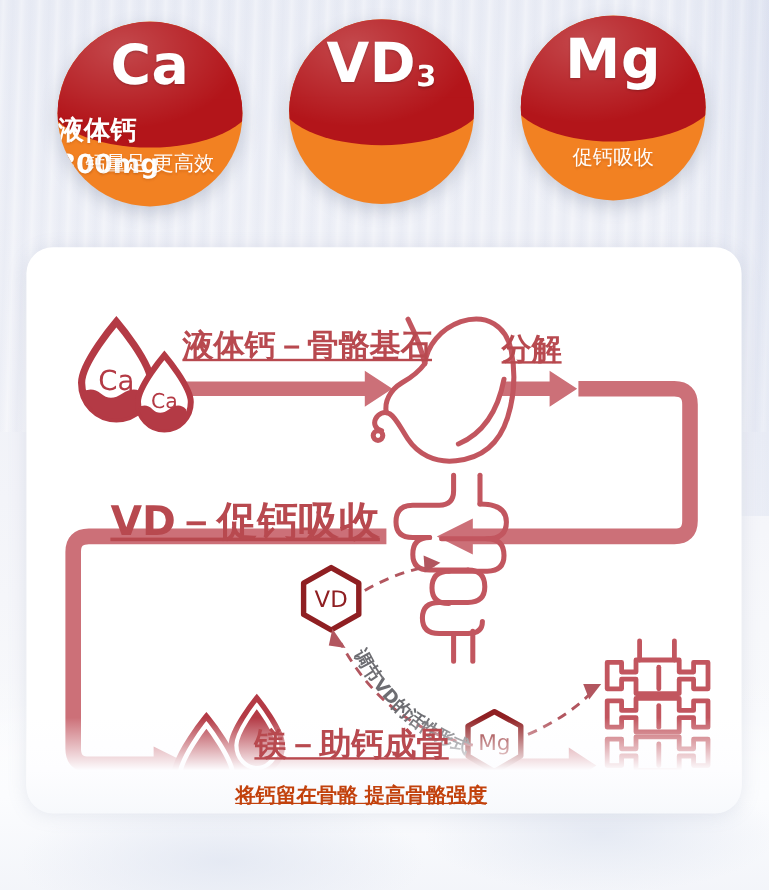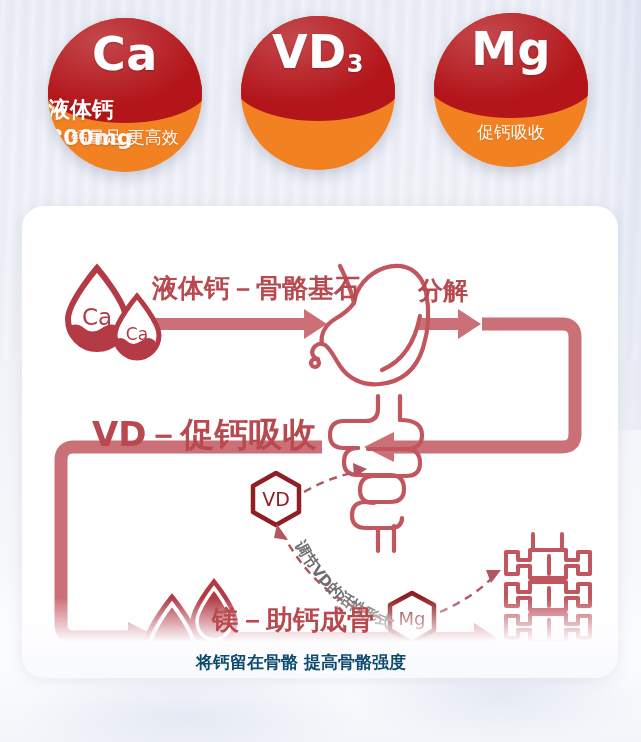--- a/index.html
+++ b/index.html
@@ -92,27 +92,27 @@
   .card-fade{
     position:absolute;left:22px;top:598px;width:596px;height:80px;
     background:linear-gradient(180deg,rgba(255,255,255,0) 0%,#fdfdff 55%,#f7f9fc 100%);
     border-bottom-left-radius:22px;border-bottom-right-radius:22px;
   }
 
   
   .diagram{position:absolute;left:22px;top:206px;width:596px;height:470px;}
 
   
-  .lbl{position:absolute;color:#b8494f;font-weight:bold;white-space:nowrap;}
+  .lbl{position:absolute;color:#b8494f;font-weight:bold;white-space:nowrap;text-decoration:underline;}
   #lbl-calcium{left:152px;top:271px;font-size:26px;}
   #lbl-decomp{left:418px;top:274px;font-size:25px;}
   #lbl-vd{left:92px;top:412px;font-size:34px;}
   #lbl-mg{left:212px;top:602px;font-size:27px;}
   #lbl-mg-sub{
-    left:196px;top:651px;font-size:17px;color:#0c4a6e;font-weight:bold;
+    left:196px;top:651px;font-size:17px;color:#c2410c;font-weight:bold;
   }
 
   
   .watermark{
     position:absolute;right:16px;bottom:14px;
     color:#c7ccdb;font-size:19px;letter-spacing:1px;
     opacity:.95;white-space:nowrap;
   }
 </style>
 </head>

